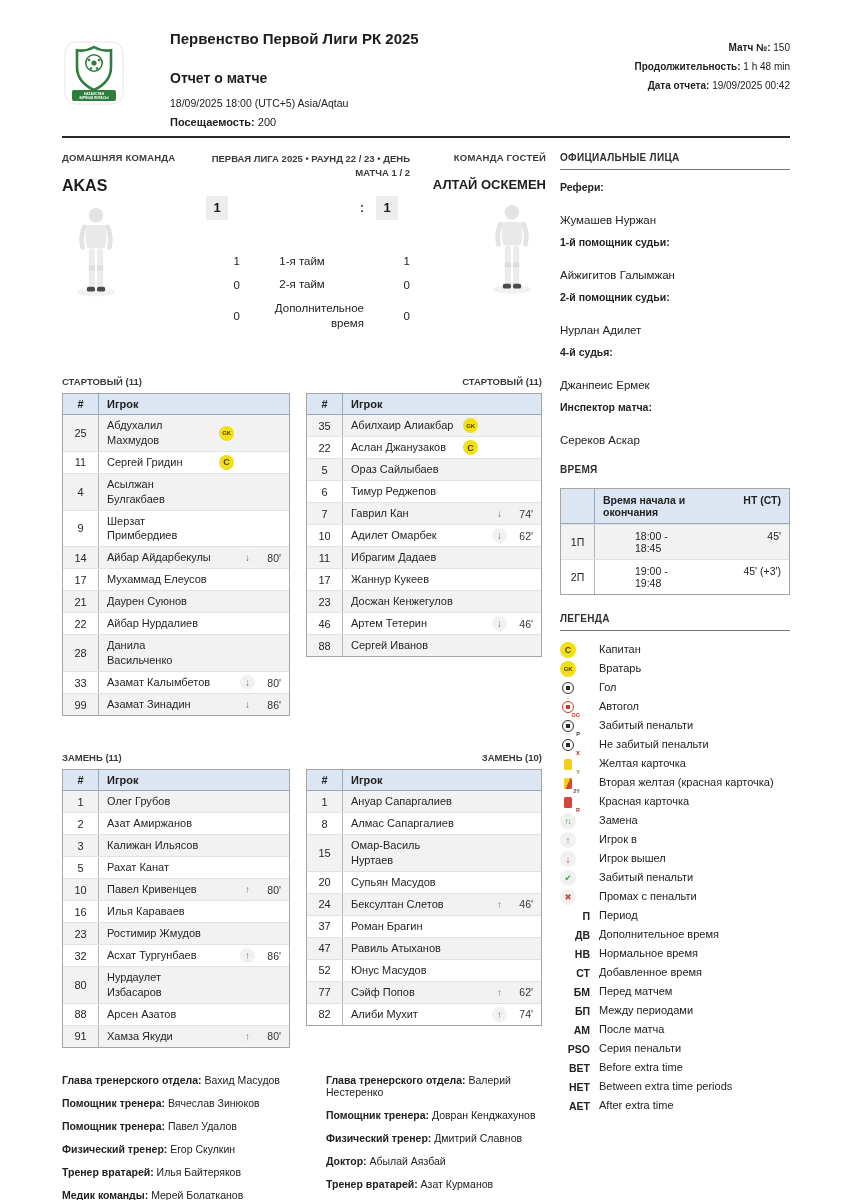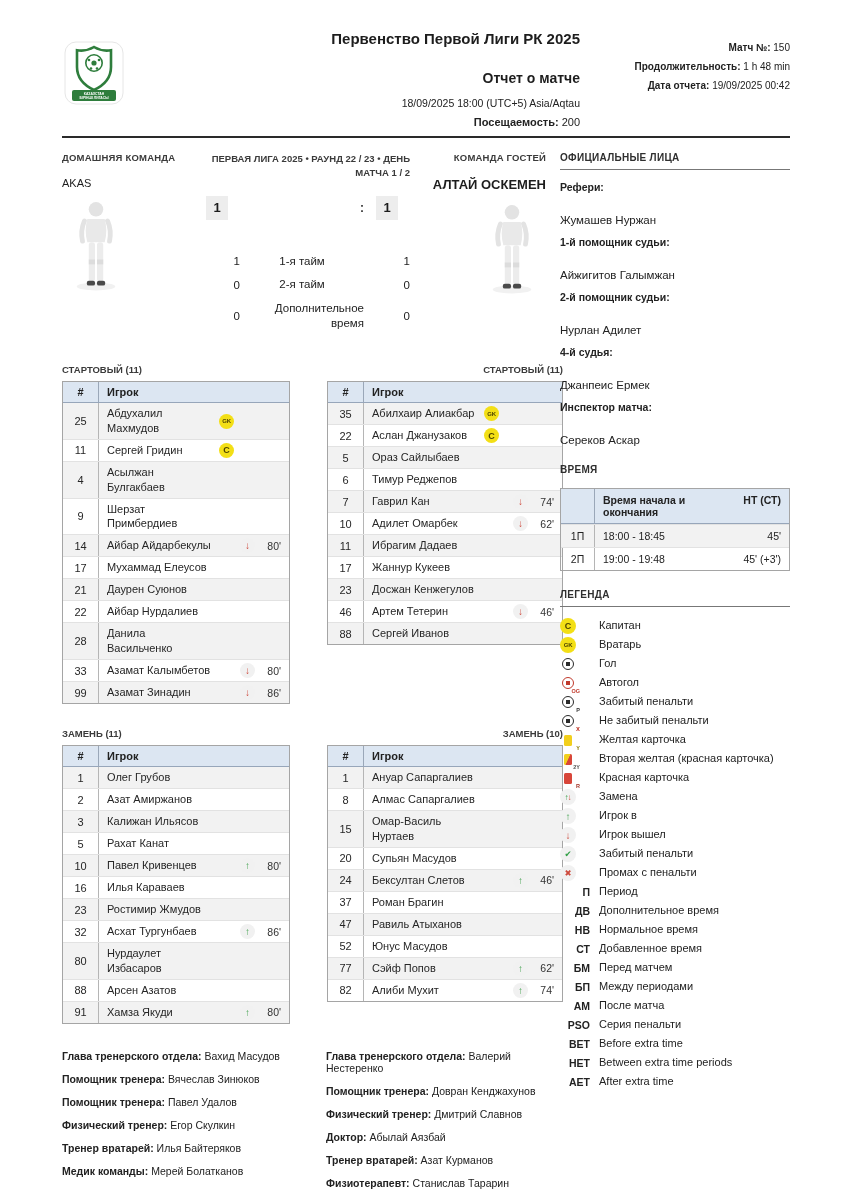--- a/index.html
+++ b/index.html
@@ -5,55 +5,55 @@
   html,body{margin:0;padding:0;background:#fff;}
   .page{
     width:848px;min-height:1200px;box-sizing:border-box;
     padding:16px 58px 10px 62px;
     font-family:"Liberation Sans","DejaVu Sans",sans-serif;
     color:#262626;position:relative;
   }
   
   .hdr{display:grid;grid-template-columns:108px 1fr 210px;align-items:start;}
   .logo-wrap{padding-top:24px;}
-  .hdr-center{text-align:right;}
+  .hdr-center{text-align:left;}
   .h-title{font-size:15px;font-weight:bold;margin-top:14px;color:#1d1d1d;}
   .h-sub{font-size:14px;font-weight:bold;margin-top:23px;color:#1d1d1d;}
   .h-date{font-size:10.5px;margin-top:11px;color:#222;}
   .h-att{font-size:11px;margin-top:7px;color:#222;}
   .h-att b{font-weight:bold;}
   .hdr-meta{padding-top:26px;text-align:right;font-size:10px;color:#222;}
   .meta-line{margin-bottom:8px;}
   .meta-line b{font-weight:bold;}
   .hdr-rule{border-bottom:2px solid #2a2a2a;margin-top:8px;}
   
   .content{display:flex;gap:14px;margin-top:14px;}
   .main-col{width:484px;flex:none;}
   .side-col{flex:1;min-width:0;}
   
   .summary{display:grid;grid-template-columns:128px 1fr 132px;}
   .sec-label{font-size:9.5px;font-weight:bold;color:#3a3a3a;letter-spacing:.2px;}
-  .team-home .team-name{font-size:11px;font-weight:normal;margin-top:14px;color:#1d1d1d;}
+  .team-home .team-name{font-size:16px;font-weight:bold;margin-top:14px;color:#1d1d1d;}
   .team-guest{text-align:right;}
   .team-guest .team-name{font-size:13px;font-weight:bold;margin-top:14px;color:#1d1d1d;}
   .mannequin{margin-top:10px;}
   .team-home .mannequin{margin-left:6px;}
   .team-guest .mannequin{margin-right:6px;}
   .sum-center{text-align:right;padding:0 4px;}
   .league-meta{font-size:9.5px;font-weight:bold;line-height:1.5;color:#3a3a3a;}
   .score-row{display:grid;grid-template-columns:46px 1fr 46px;align-items:center;margin-top:15px;}
   .score-box{width:22px;height:24px;background:#ededed;display:flex;align-items:center;justify-content:center;
     font-size:13px;font-weight:bold;margin:0 auto;color:#1d1d1d;}
   .score-sep{font-size:12px;font-weight:bold;color:#333;}
   .periods{margin-top:34px;}
   .period-row{display:grid;grid-template-columns:46px 1fr 46px;align-items:center;margin-bottom:9px;
     font-size:11.5px;color:#222;}
   .period-label{max-width:132px;margin:0 auto;line-height:1.3;}
   
-  .lineups{display:grid;grid-template-columns:228px 236px;column-gap:37px;margin-top:24px;}
+  .lineups{display:grid;grid-template-columns:228px 236px;column-gap:16px;margin-top:36px;}
   .tbl-title{font-size:9.5px;font-weight:bold;color:#3a3a3a;margin-bottom:6px;}
   .tbl-title.right{text-align:right;}
   .ptable{border:1px solid #a5a5a5;font-size:11px;}
   .phead{display:flex;background:#dce6f2;border-bottom:1px solid #97a6ba;font-weight:bold;color:#222;}
   .phead .pnum{border-right:1px solid #9aa7b8;}
   .pnum{width:36px;flex:none;display:flex;align-items:center;justify-content:center;padding:4px 2px;box-sizing:border-box;}
   .pcol{flex:1;padding:4px 8px;}
   .prow{display:flex;border-top:1px solid #e2e2e2;}
   .prow:first-of-type{border-top:none;}
   .pbody > .prow:nth-child(odd){background:#f2f2f2;}
@@ -69,21 +69,21 @@
   
   .side-title{font-size:10px;font-weight:bold;color:#2f2f2f;border-bottom:1px solid #777;
     padding-bottom:6px;margin-bottom:11px;letter-spacing:.3px;}
   .side-title.noline{border-bottom:none;margin-bottom:7px;}
   .off-item{margin-bottom:10px;}
   .off-role{font-size:10.5px;font-weight:bold;color:#222;}
   .off-name{font-size:11.5px;color:#222;margin-top:21px;}
   .time-sec{margin-top:18px;}
   .ttable{border:1px solid #a5a5a5;font-size:10.5px;color:#222;}
   .thead{display:flex;background:#dce6f2;border-bottom:1px solid #97a6ba;font-weight:bold;}
-  .trow{display:flex;border-top:1px solid #e2e2e2;}
+  .trow{display:flex;border-top:1px solid #e2e2e2;gap:32px;}
   .tbody > .trow:nth-child(odd){background:#f2f2f2;}
   .t-p{width:34px;flex:none;display:flex;align-items:center;justify-content:center;border-right:1px solid #b5b5b5;padding:5px 2px;box-sizing:border-box;}
   .thead .t-p{border-right:1px solid #9aa7b8;}
   .t-time{flex:1;padding:5px 8px;}
   .t-ht{width:64px;flex:none;text-align:right;padding:5px 8px;box-sizing:border-box;}
   .legend-sec{margin-top:18px;}
   .lg-item{display:flex;align-items:center;margin-bottom:3px;min-height:16px;}
   .lg-key{width:30px;flex:none;display:flex;align-items:center;}
   .lg-key .lic{margin-right:auto;}
   .lg-abbr{margin-left:auto;font-weight:bold;font-size:10.5px;color:#222;}

